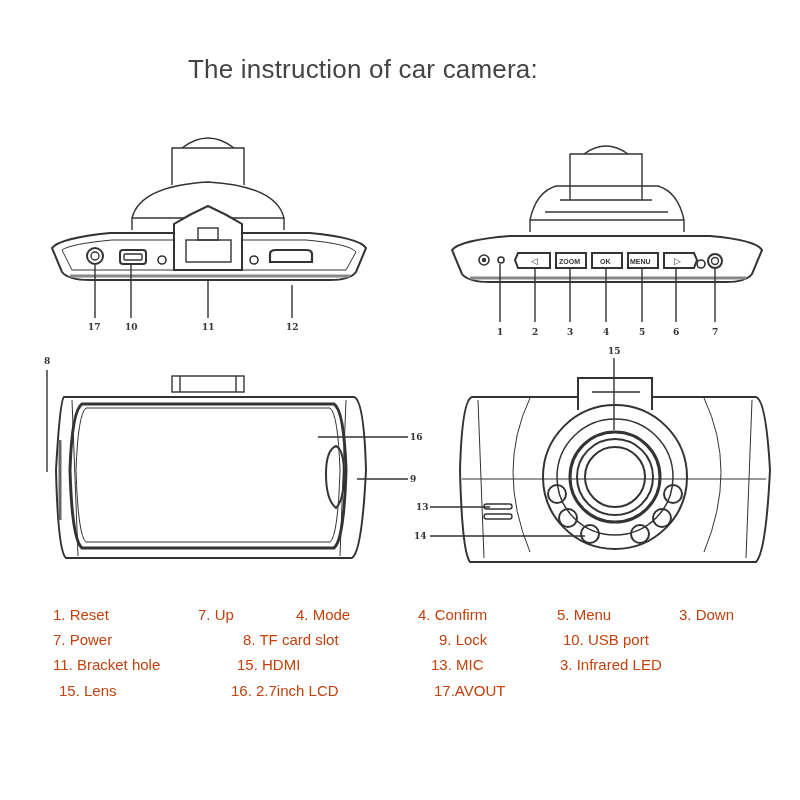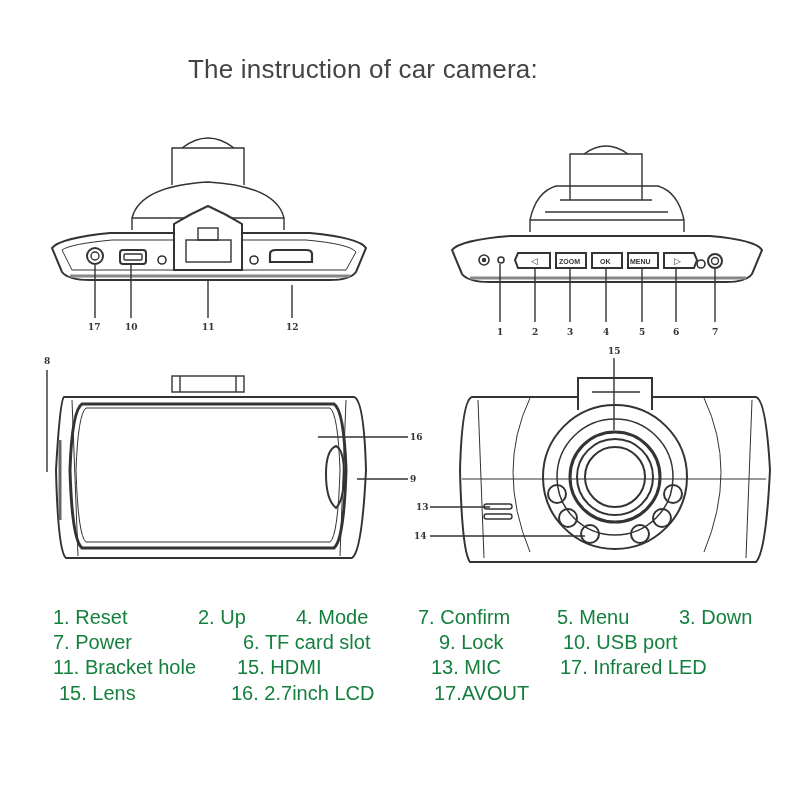--- a/index.html
+++ b/index.html
@@ -1,20 +1,20 @@
 <!DOCTYPE html>
 <html><head>
 <meta charset="utf-8">
 <style>
   html, body { margin:0; padding:0; background:#ffffff; }
   body { width:800px; height:800px; position:relative; overflow:hidden; font-family:"Liberation Sans", sans-serif; color:#3a3a3a; }
   .title { position:absolute; left:0; top:54px; width:726px; text-align:center; font-size:26px; color:#444; letter-spacing:0.2px; }
   svg.diagram { position:absolute; left:0; top:0; }
   .callout { font-family:"DejaVu Serif", serif; font-size:9px; font-weight:bold; fill:#333; }
-  .legend-item { position:absolute; font-size:20px; color:#15803d; white-space:nowrap; }
+  .legend-item { position:absolute; font-size:15px; color:#c2410c; white-space:nowrap; }
 </style>
 </head>
 <body>
 
 <div class="title">The instruction of car camera:</div>
 
 <svg class="diagram" width="800" height="800" viewBox="0 0 800 800" stroke="#333" fill="none" stroke-width="1.4">
 
   <g>
 
@@ -168,32 +168,32 @@
     <line x1="430" y1="507" x2="490" y2="507"></line>
     <line x1="430" y1="536" x2="585" y2="536"></line>
     <text class="callout" stroke="none" x="608" y="354">15</text>
     <text class="callout" stroke="none" x="416" y="510">13</text>
     <text class="callout" stroke="none" x="414" y="539">14</text>
   </g>
 </svg>
 
 <div>
   <span class="legend-item" style="left:53px;top:606px">1. Reset</span>
-  <span class="legend-item" style="left:198px;top:606px">2. Up</span>
+  <span class="legend-item" style="left:198px;top:606px">7. Up</span>
   <span class="legend-item" style="left:296px;top:606px">4. Mode</span>
-  <span class="legend-item" style="left:418px;top:606px">7. Confirm</span>
+  <span class="legend-item" style="left:418px;top:606px">4. Confirm</span>
   <span class="legend-item" style="left:557px;top:606px">5. Menu</span>
   <span class="legend-item" style="left:679px;top:606px">3. Down</span>
 
   <span class="legend-item" style="left:53px;top:631px">7. Power</span>
-  <span class="legend-item" style="left:243px;top:631px">6. TF card slot</span>
+  <span class="legend-item" style="left:243px;top:631px">8. TF card slot</span>
   <span class="legend-item" style="left:439px;top:631px">9. Lock</span>
   <span class="legend-item" style="left:563px;top:631px">10. USB port</span>
 
   <span class="legend-item" style="left:53px;top:656px">11. Bracket hole</span>
   <span class="legend-item" style="left:237px;top:656px">15. HDMI</span>
   <span class="legend-item" style="left:431px;top:656px">13. MIC</span>
-  <span class="legend-item" style="left:560px;top:656px">17. Infrared LED</span>
+  <span class="legend-item" style="left:560px;top:656px">3. Infrared LED</span>
 
   <span class="legend-item" style="left:59px;top:682px">15. Lens</span>
   <span class="legend-item" style="left:231px;top:682px">16. 2.7inch LCD</span>
   <span class="legend-item" style="left:434px;top:682px">17.AVOUT</span>
 </div>
 
 </body></html>

